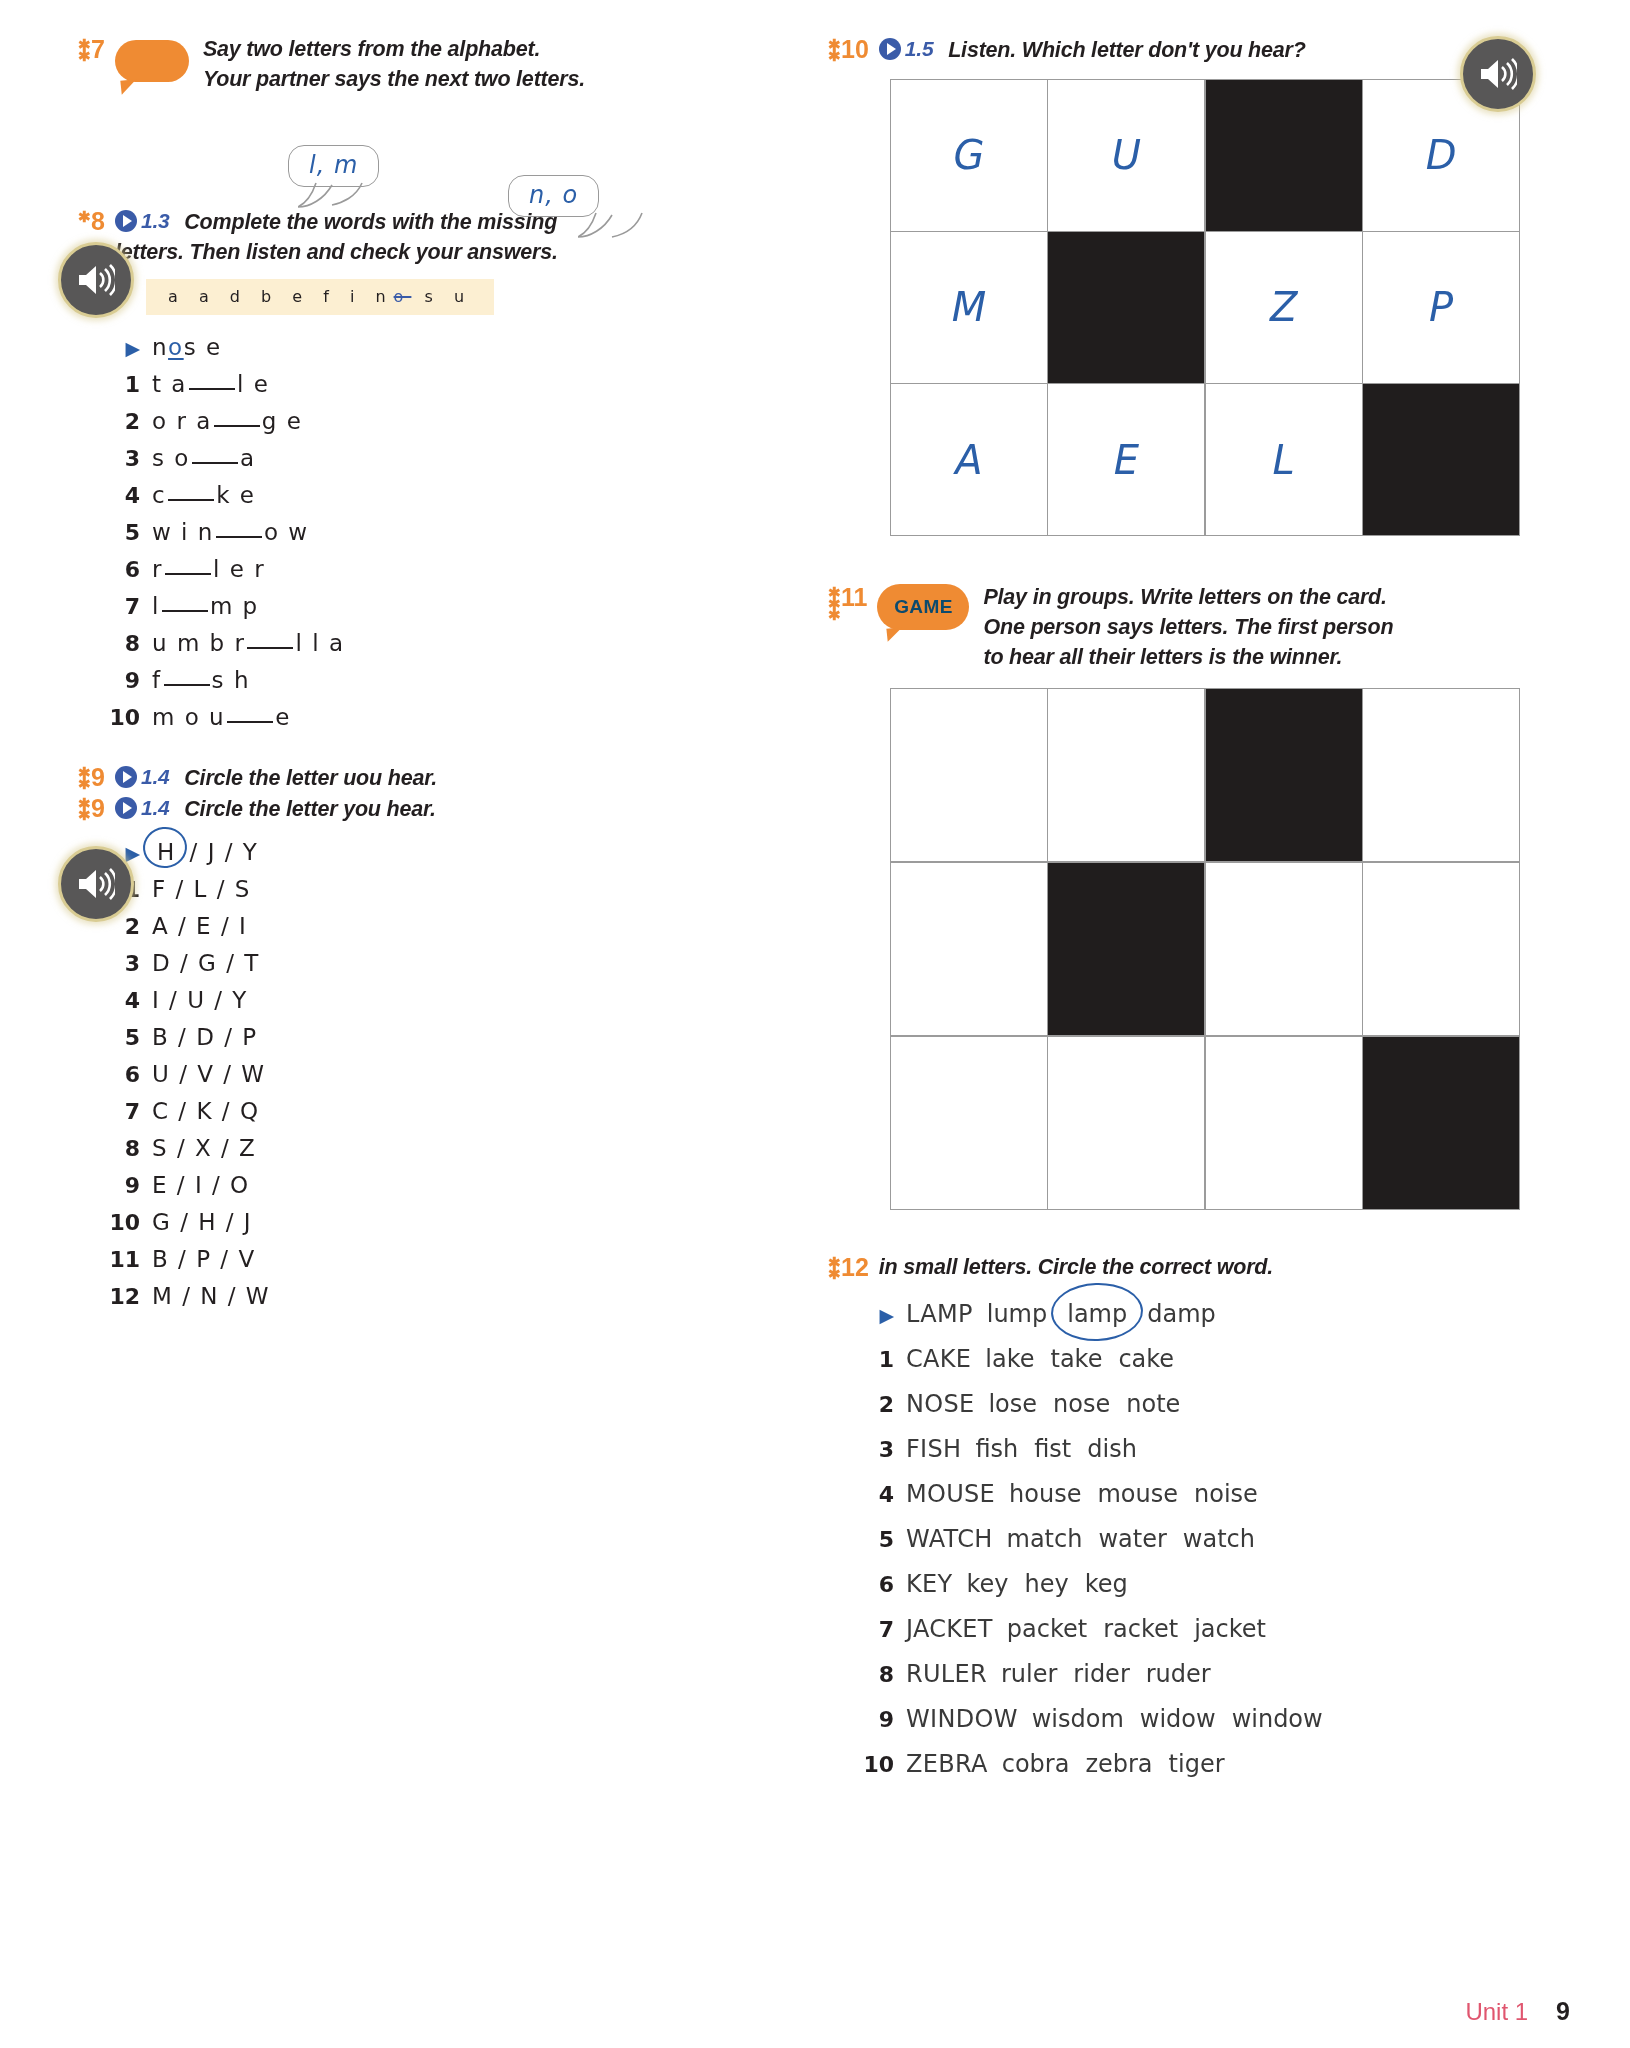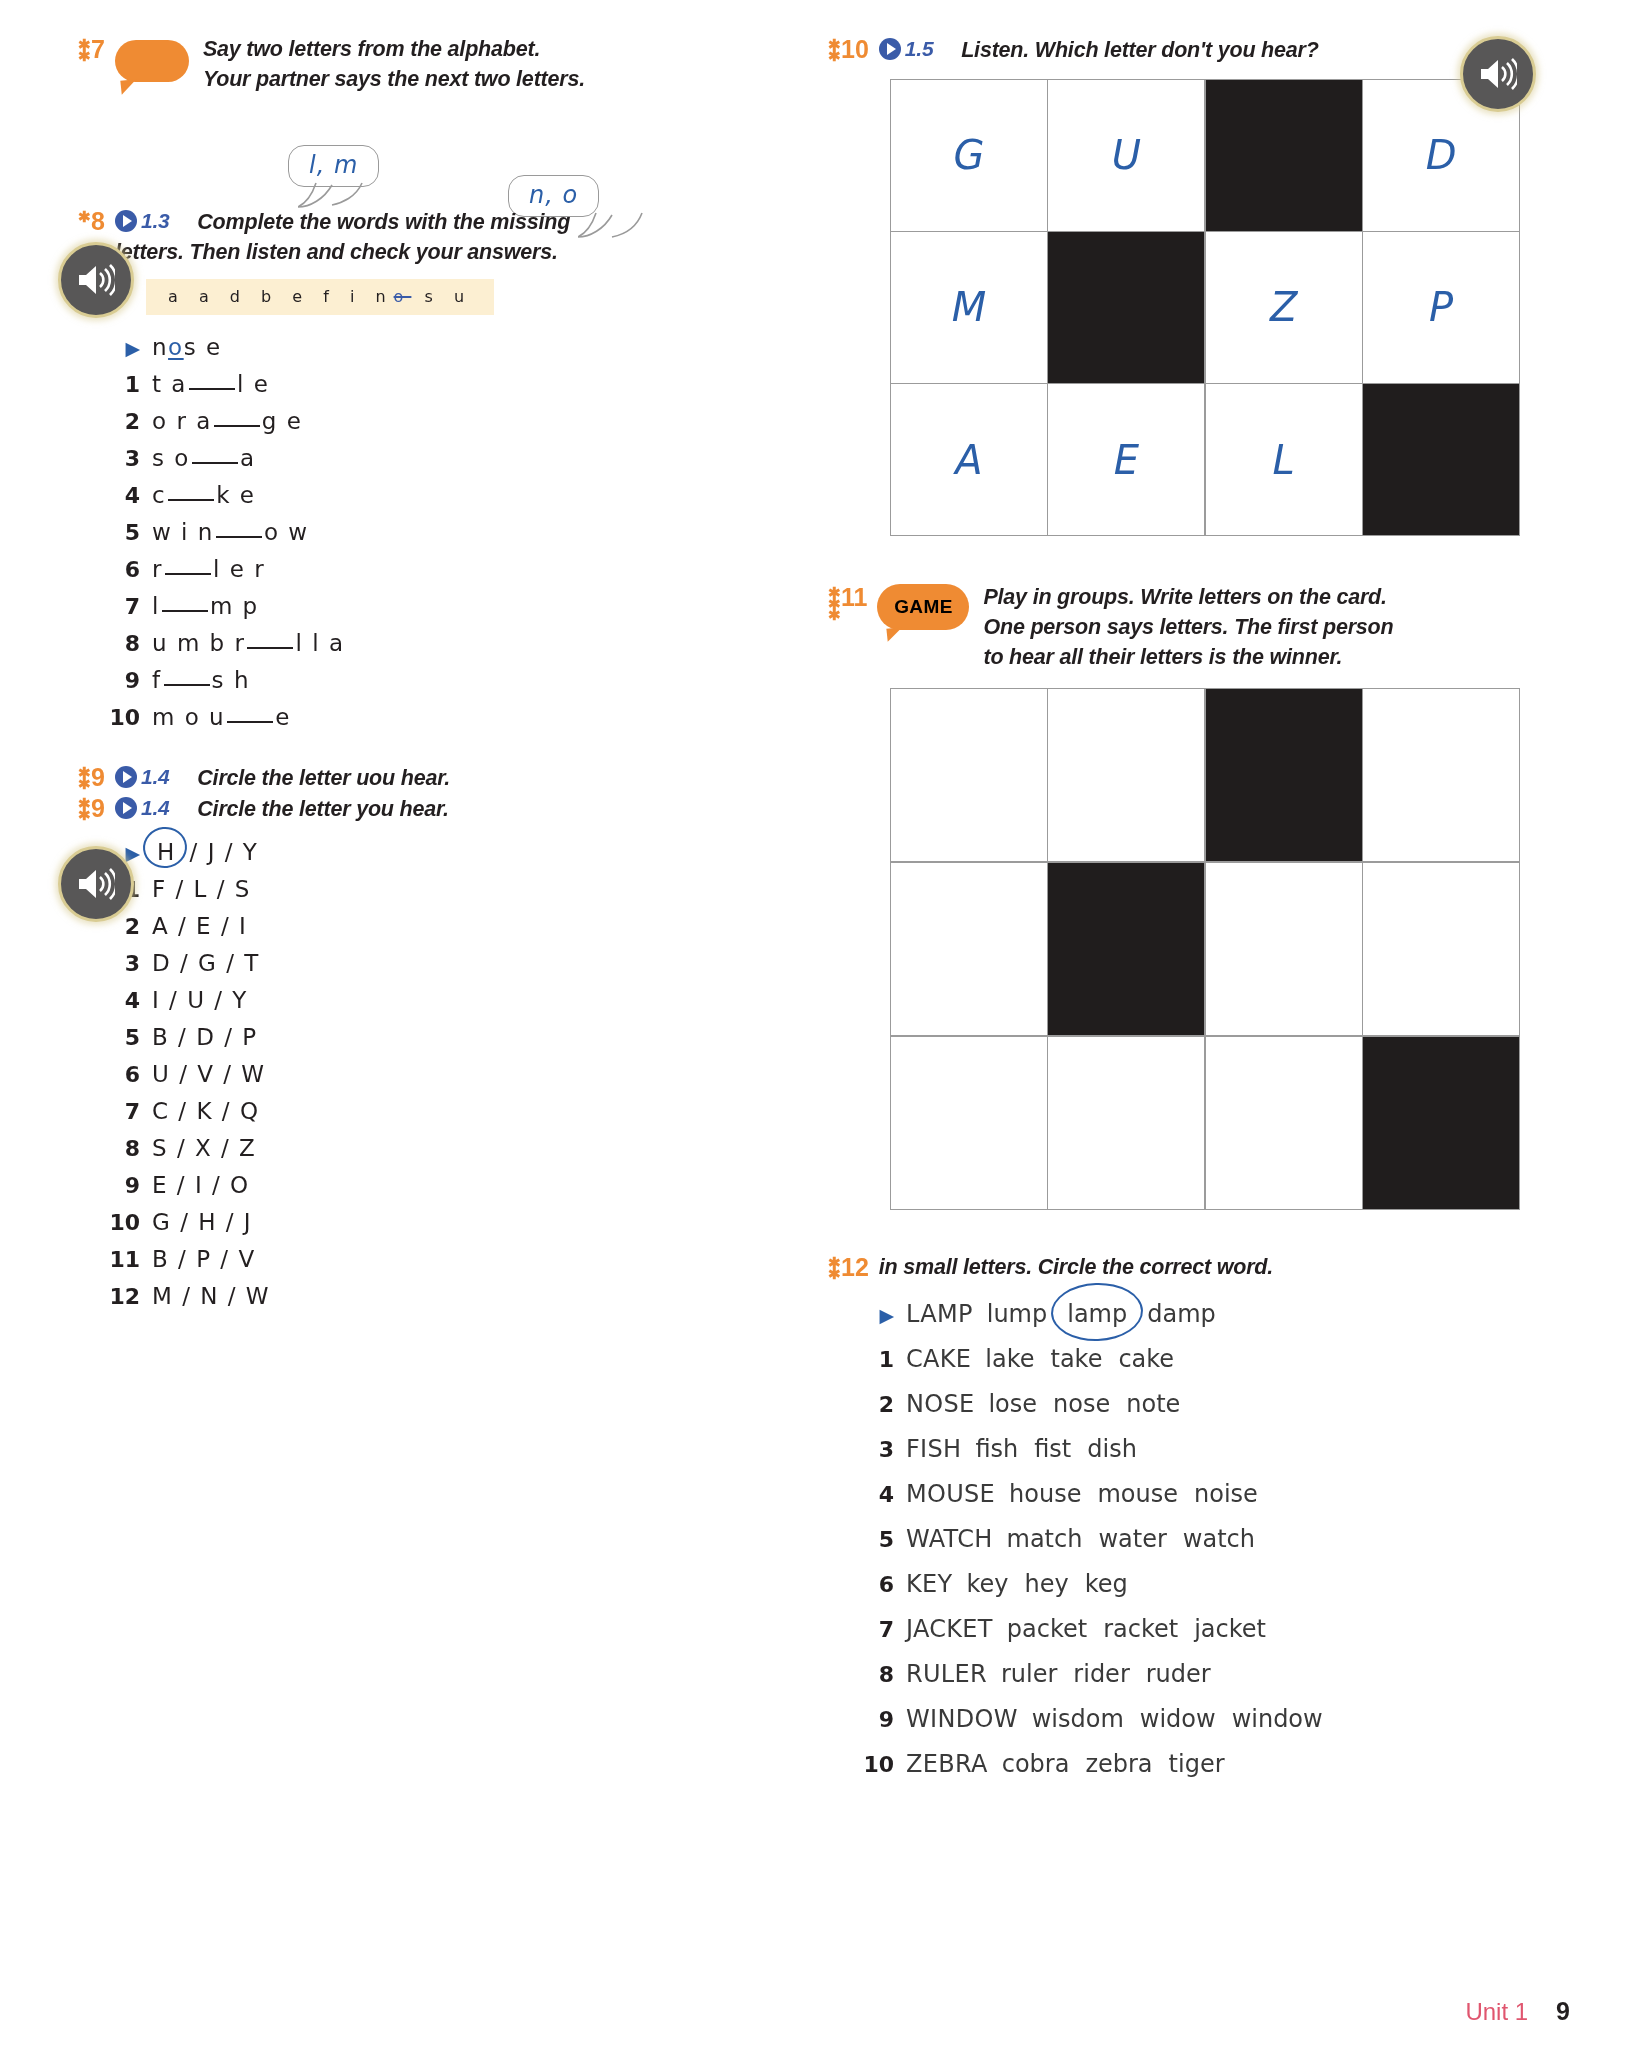--- a/index.html
+++ b/index.html
@@ -71,21 +71,21 @@
     line-height: 30px;
     letter-spacing: -0.2px;
     font-style: italic;
   }
 
   
   .audio-chip {
     display: inline-flex;
     align-items: center;
     gap: 4px;
-    margin-right: 22px;
+    margin-right: 9px;
     vertical-align: -3px;
   }
   .play-circle {
     width: 22px; height: 22px;
     border-radius: 50%;
     background: #3a5ba8;
     display: inline-block;
     position: relative;
   }
   .play-circle::after {
@@ -149,21 +149,21 @@
   .bubble-game::after {
     content: "";
     position: absolute;
     left: 10px; bottom: -11px;
     width: 0; height: 0;
     border-left: 16px solid #ef8b33;
     border-bottom: 13px solid transparent;
     transform: rotate(-6deg);
   }
   .game-label {
-    color: #000000;
+    color: #0c4a6e;
     font-weight: bold;
     font-size: 19px;
     letter-spacing: 0.4px;
   }
 
   
   .hand-bubbles {
     position: relative;
     height: 90px;
     margin-left: 130px;

